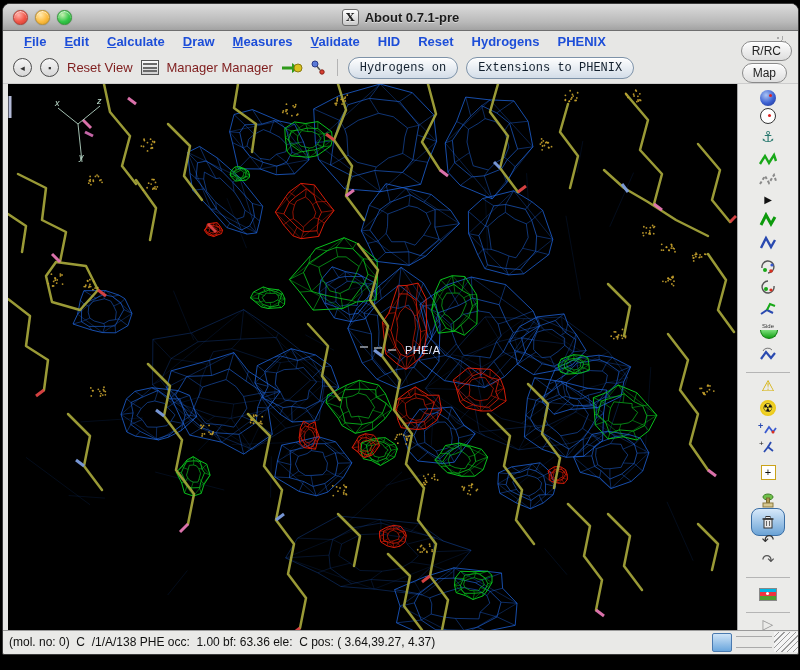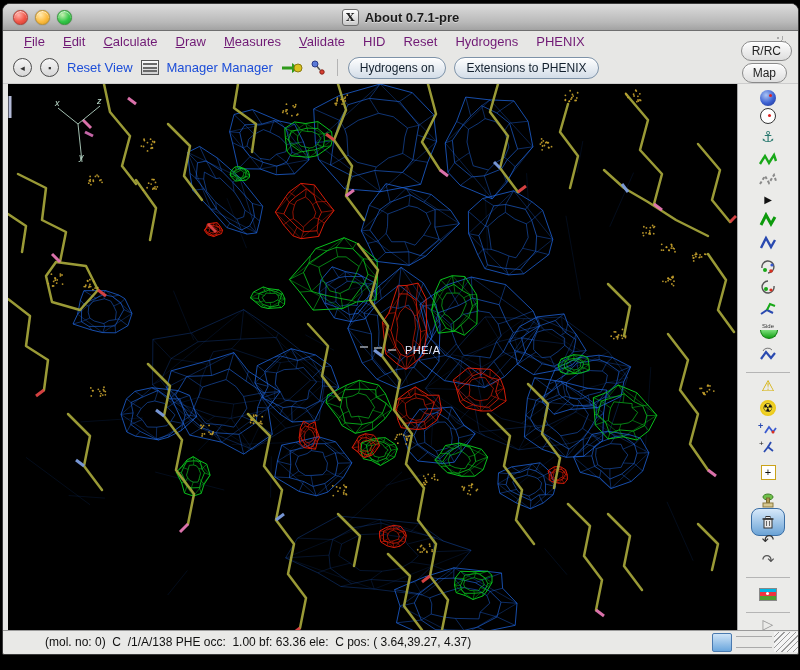--- a/index.html
+++ b/index.html
@@ -15,37 +15,37 @@
   .light.red{background:radial-gradient(circle at 35% 30%,#ffb0a8,#f25648 55%,#c93a30);border:1px solid #b33a31;}
   .light.yellow{background:radial-gradient(circle at 35% 30%,#ffe9b0,#fdbc40 55%,#d99b1e);border:1px solid #c09129;}
   .light.green{background:radial-gradient(circle at 35% 30%,#c5f0b0,#34c749 55%,#1f9e2f);border:1px solid #2d9a33;}
   .title{display:flex;align-items:center;gap:6px;font-size:13px;font-weight:bold;color:#1b1b1b;
          text-shadow:0 1px 0 rgba(255,255,255,.45);}
   .xlogo{width:15px;height:15px;border:1px solid #6c6c6c;border-radius:3px;background:linear-gradient(#fff,#c9c9c9);
          font-family:"DejaVu Serif",serif;font-size:11px;font-weight:bold;color:#222;
          display:flex;align-items:center;justify-content:center;}
   
   .menubar{height:21px;background:#e7e7e5;display:flex;align-items:center;padding-left:12px;position:relative;}
-  .menu-item{font-size:13px;color:#701a75;padding:1px 9px;cursor:default;}
+  .menu-item{font-size:13px;color:#1d4ed8;padding:1px 9px;cursor:default;font-weight:bold;}
   .menu-item u{text-decoration:underline;}
   .menu-grip{position:absolute;right:12px;top:5px;width:10px;height:10px;
              background:repeating-radial-gradient(circle at 2px 2px,#9a9a9a 0 1px,transparent 1px 4px);
              opacity:.8;}
   
   .toolbar{height:31px;background:#e7e7e5;border-bottom:1px solid #cdcdcd;
            display:flex;align-items:center;gap:8px;padding-left:10px;}
   .tb-circle{width:17px;height:17px;border-radius:50%;border:1.5px solid #4c4c4c;background:linear-gradient(#f6f6f6,#d7d7d7);
              display:flex;align-items:center;justify-content:center;font-size:9px;color:#333;}
-  .tb-label{font-size:13px;color:#1d4ed8;}
+  .tb-label{font-size:13px;color:#7f1d1d;}
   .dm-icon{width:14px;height:13px;border:1px solid #555;background:linear-gradient(#fdfdfd,#cfcfcf);
            display:flex;flex-direction:column;justify-content:space-evenly;padding:0 1px;}
   .dm-icon i{display:block;height:2px;background:#6a6a6a;}
   .tb-sep{width:1px;height:17px;background:#b4b4b4;margin:0 2px;}
   .pill{font-size:12px;color:#13202e;border:1px solid #7d92a8;border-radius:11px;
-        background:linear-gradient(#fefefe,#d3dde8);padding:3px 11px;box-shadow:inset 0 1px 0 #fff;}
+        background:linear-gradient(#fefefe,#d3dde8);padding:3px 11px;box-shadow:inset 0 1px 0 #fff;font-family:Liberation Mono, monospace;}
   
   .float-btn{position:absolute;font-size:12px;color:#222;border:1px solid #8a8a8a;border-radius:10px;
              background:linear-gradient(#fdfdfd,#dedede);padding:2px 10px;z-index:30;box-shadow:inset 0 1px 0 #fff;}
   .rrc{right:6px;top:37px;}
   .map{right:11px;top:59px;}
   
   .main{position:relative;height:546px;}
   .canvas-wrap{position:absolute;left:5px;top:0;width:729px;height:546px;background:#000;}
   .right-panel{position:absolute;left:734px;top:0;width:60px;height:546px;background:#ebebe9;
                border-left:1px solid #a8a8a8;}
@@ -67,21 +67,21 @@
              background:linear-gradient(#d7e9fa,#6ba3d6);display:flex;align-items:center;justify-content:center;}
   .flag-ic{width:16px;height:11px;border:1px solid #888;display:flex;flex-direction:column;}
   .flag-ic i{flex:1;}
   .flag-ic i:nth-child(1){background:#00b5e2;}
   .flag-ic i:nth-child(2){background:#ef3340;position:relative;}
   .flag-ic i:nth-child(2):after{content:"";position:absolute;left:6px;top:0px;width:3px;height:3px;border-radius:50%;background:#fff;}
   .flag-ic i:nth-child(3){background:#509e2f;}
   
   .statusbar{position:relative;height:22px;background:#e9e9e7;border-top:1px solid #9a9a9a;
              display:flex;align-items:center;}
-  .status-text{font-size:12px;color:#111;white-space:pre;padding-left:6px;flex:1;overflow:hidden;margin-left:36px;}
+  .status-text{font-size:12px;color:#111;white-space:pre;padding-left:6px;flex:1;overflow:hidden;}
   .hthumb{width:18px;height:17px;border:1px solid #4a7ab0;border-radius:2px;
           background:linear-gradient(#cfe4f7,#6aa6dd);margin-right:4px;}
   .hlines{width:36px;height:10px;border-top:1px solid #aaa;border-bottom:1px solid #aaa;margin-right:2px;}
   .grip{width:24px;height:20px;background:#f4f4f4;
         background-image:repeating-linear-gradient(135deg,transparent 0 3px,#9a9a9a 3px 4px);}
 </style>
 </head>
 <body>
 
 <div class="window">

